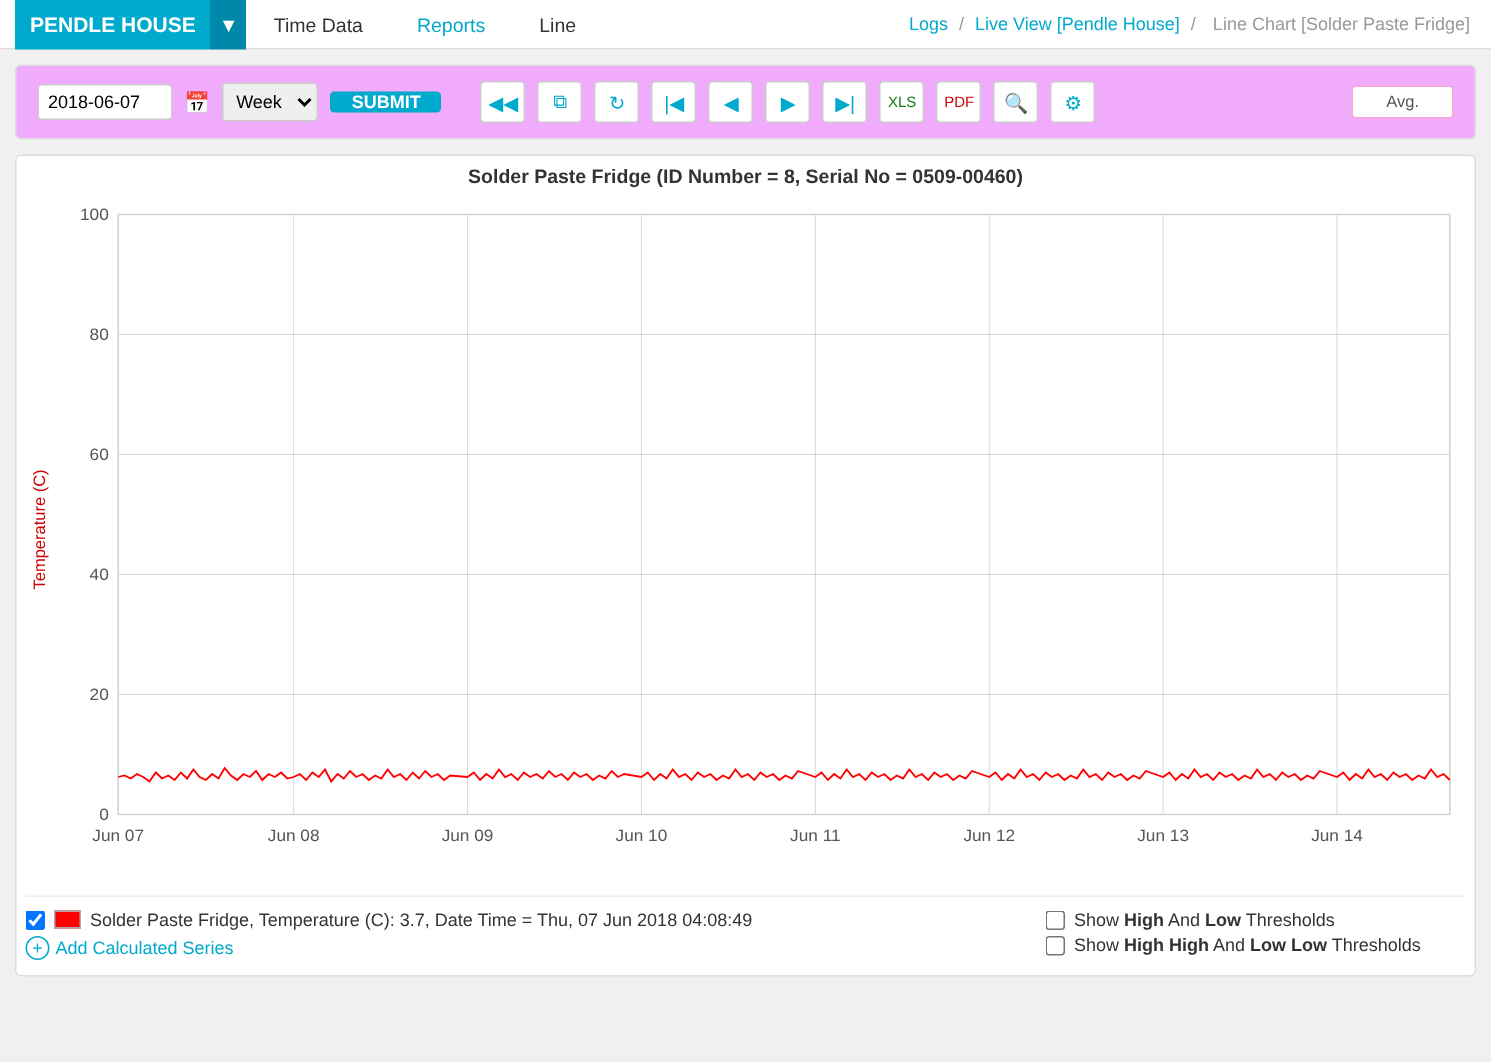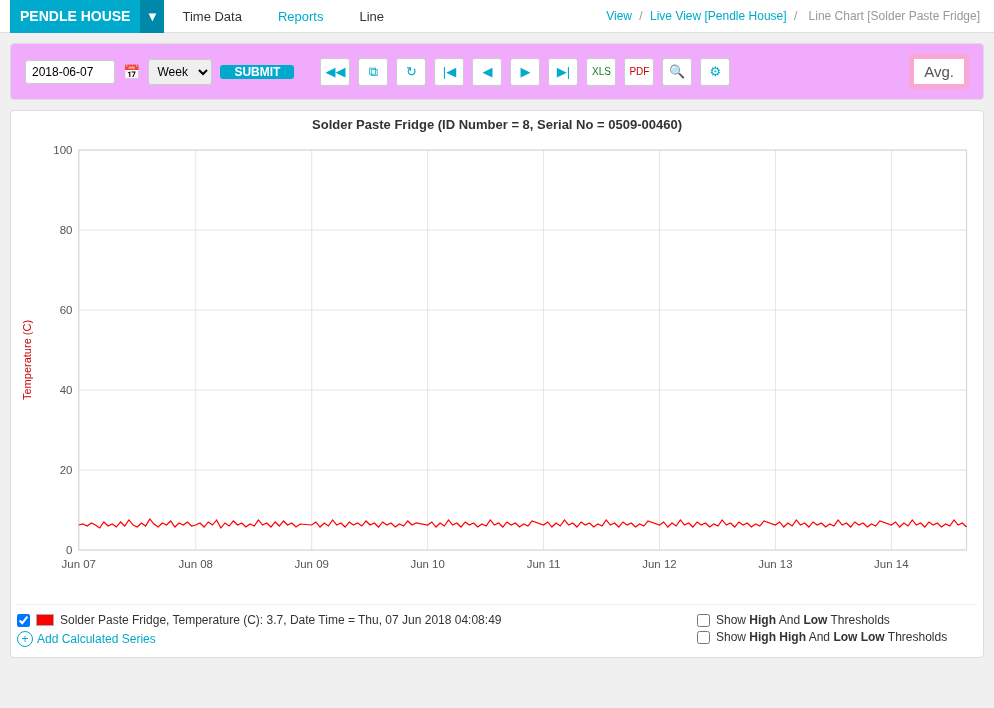--- a/index.html
+++ b/index.html
@@ -103,24 +103,24 @@
       border: 1px solid #ccc;
       border-radius: 3px;
       display: flex;
       align-items: center;
       justify-content: center;
       cursor: pointer;
       font-size: 13px;
       color: #00aacc;
     }
     .avg-btn {
-      border: 5px solid #f9a8d4;
-      border-radius: 3px;
-      padding: 4px 10px;
-      font-size: 15px;
+      border: 1px solid #f9a8d4;
+      border-radius: 3px;
+      padding: 4px 22px;
+      font-size: 11px;
       background: #fff;
       cursor: pointer;
       color: #555;
     }
 
     
     #chart-area {
       background: #fff;
       margin: 0 10px 10px 10px;
       border: 1px solid #ddd;
@@ -231,21 +231,21 @@
 
 <div id="topnav">
   <div id="brand">
     <span>PENDLE HOUSE</span>
   </div>
   <div id="brand-dropdown">▼</div>
   <a class="nav-link">Time Data</a>
   <a class="nav-link active">Reports</a>
   <a class="nav-link">Line</a>
   <div class="breadcrumb">
-    <a>View</a>
+    <a>Logs</a>
     <span> / </span>
     <a>Live View [Pendle House]</a>
     <span> / </span>
     <span>Line Chart [Solder Paste Fridge]</span>
   </div>
 </div>
 
 <div id="toolbar-area">
   <div class="toolbar-row">
     <input type="text" class="date-input" value="2018-06-07" style="">

